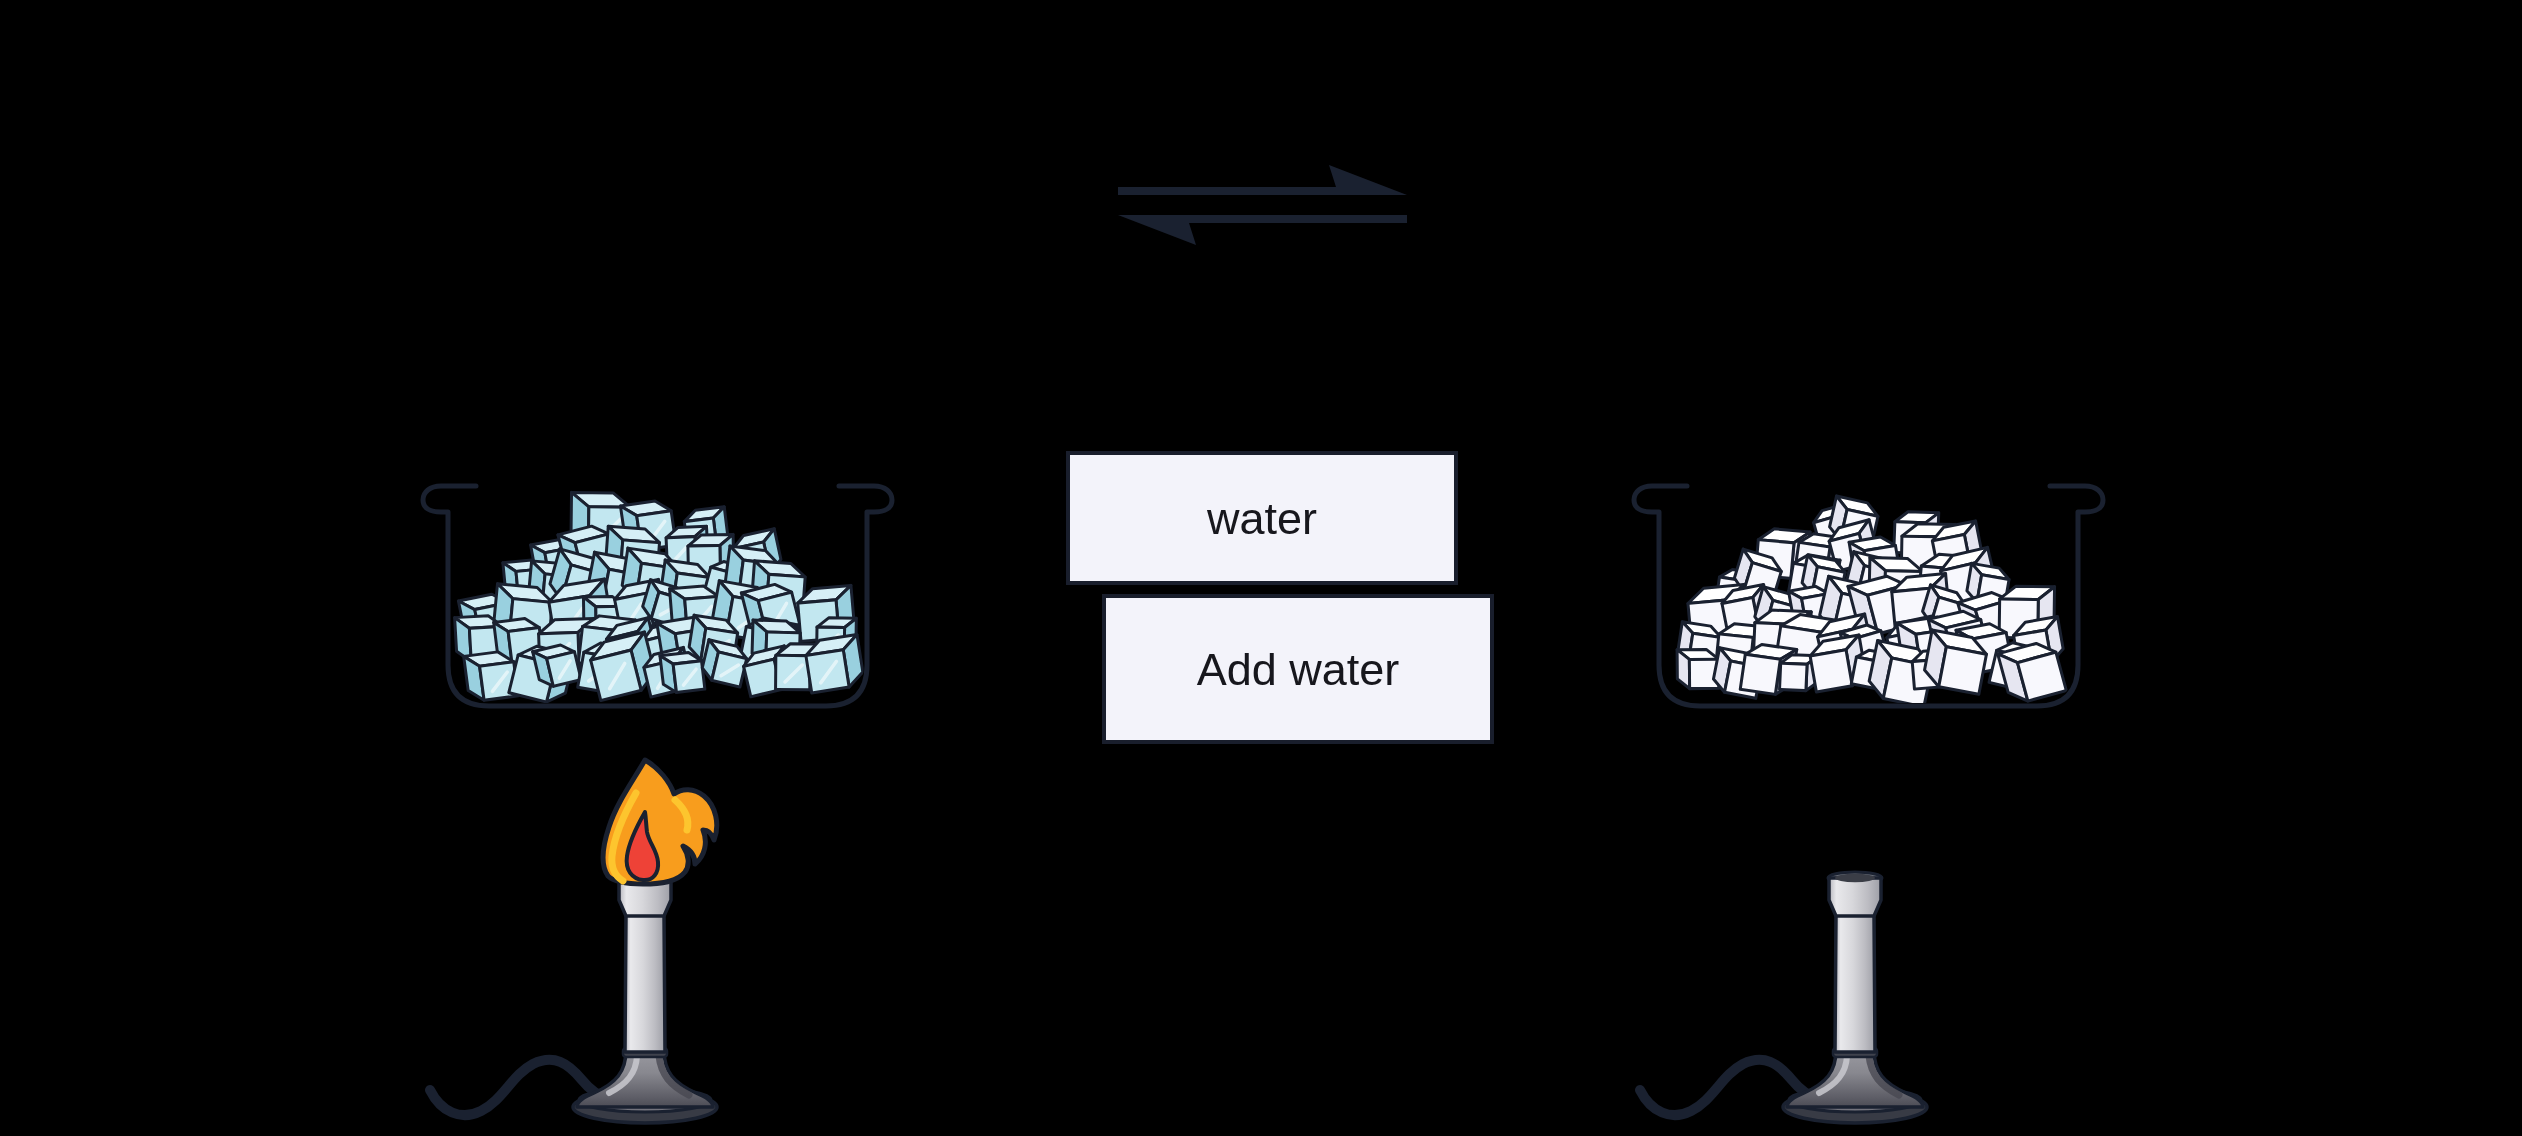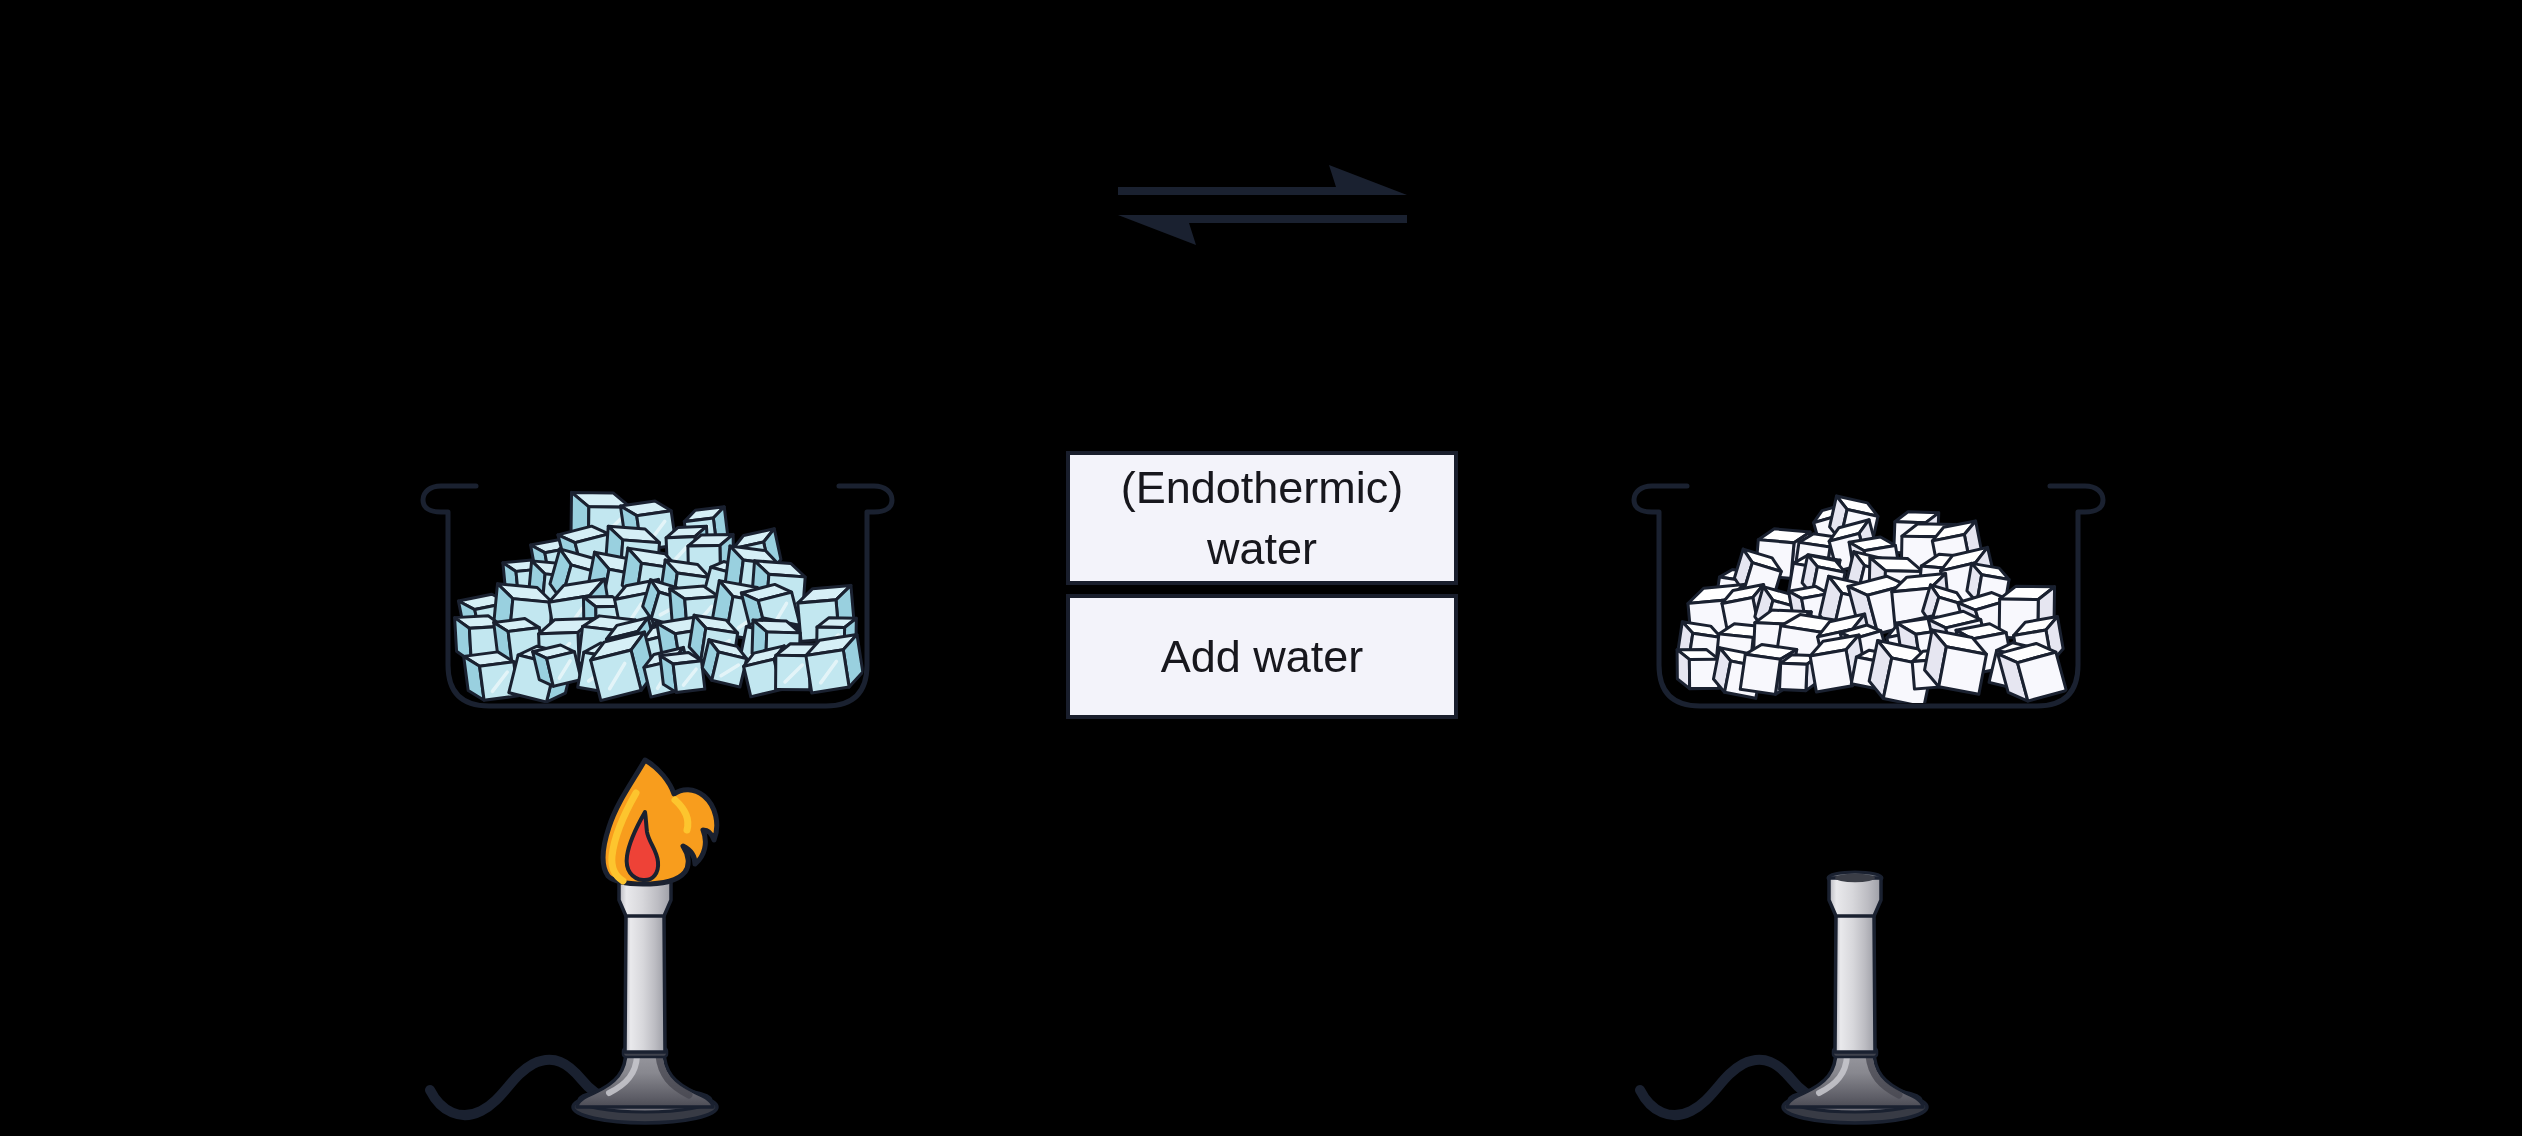--- a/index.html
+++ b/index.html
@@ -39,21 +39,21 @@
   .flame-outer{fill:var(--flame-outer);stroke:var(--ink);stroke-width:5;stroke-linejoin:round;}
   .flame-hl{fill:none;stroke:var(--flame-mid);stroke-width:7;stroke-linecap:round;}
   .flame-core{fill:var(--flame-core);stroke:var(--ink);stroke-width:4;stroke-linejoin:round;}
 
   
   .label-box{position:absolute;left:1066px;width:392px;box-sizing:border-box;
              background:var(--box-bg);border:4px solid var(--box-border);
              display:flex;flex-direction:column;justify-content:center;
              text-align:center;color:var(--text);font-size:45px;line-height:61px;}
   #box-heat{top:451px;height:134px;}
-  #box-water{top:594px;height:125px;}
+  #box-water{top:594px;height:150px;margin-left:36px;}
   .line{display:block;}
 </style>
 </head>
 <body>
 
 <div id="stage">
 
   <svg id="diagram-svg" width="2522" height="1136" viewBox="0 0 2522 1136">
     <defs>
       <linearGradient id="metalGrad" x1="0" y1="0" x2="1" y2="0">
@@ -648,20 +648,19 @@
       </g>
     </g>
 
     <g transform="translate(1855,0)">
       <use href="#burner-body"></use>
       <ellipse class="opening" cx="0" cy="878" rx="20" ry="4.2"></ellipse>
     </g>
   </svg>
 
   <div class="label-box" id="box-heat">
-    <span class="line">(Endothermic)</span>
     <span class="line">water</span>
   </div>
   <div class="label-box" id="box-water">
     <span class="line">Add water</span>
   </div>
 
 </div>
 
 </body></html>

